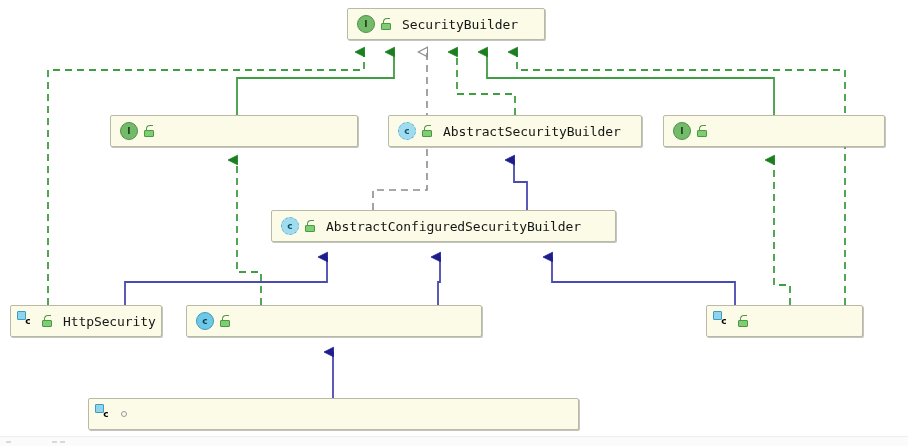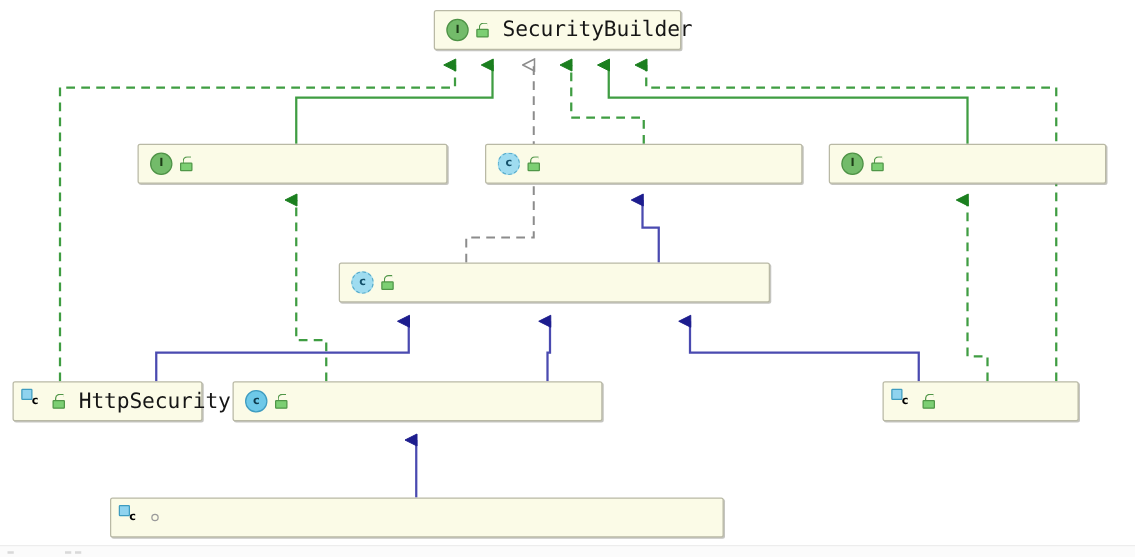--- a/index.html
+++ b/index.html
@@ -35,21 +35,21 @@
     box-shadow: 1px 1px 0 rgba(150,150,140,0.55);
     display: flex;
     align-items: center;
     height: 32px;
     padding: 0 12px 0 9px;
     white-space: nowrap;
     z-index: 5;
   }
   .node .label {
     font-family: "DejaVu Sans Mono", "Liberation Mono", monospace;
-    font-size: 17px;
+    font-size: 13px;
     color: #161616;
     letter-spacing: -0.1px;
     margin-left: 10px;
   }
   
   .kind {
     position: relative;
     width: 16px;
     height: 16px;
     flex: 0 0 16px;
@@ -204,30 +204,32 @@
   </div>
 
   <div class="node" style="left:110px; top:115px; width:248px;">
     <span class="kind interface">I</span>
     <span class="vis lock"></span>
   </div>
 
   <div class="node" style="left:388px; top:115px; width:254px;">
     <span class="kind abstract">c</span>
     <span class="vis lock"></span>
+    <span class="label">AbstractSecurityBuilder</span>
   </div>
 
   <div class="node" style="left:663px; top:115px; width:222px;">
     <span class="kind interface">I</span>
     <span class="vis lock"></span>
   </div>
 
   <div class="node" style="left:271px; top:210px; width:345px;">
     <span class="kind abstract">c</span>
     <span class="vis lock"></span>
+    <span class="label">AbstractConfiguredSecurityBuilder</span>
   </div>
 
   <div class="node" style="left:10px; top:305px; width:152px;">
     <span class="kind cls-corner">c</span>
     <span class="vis lock"></span>
     <span class="label">HttpSecurity</span>
   </div>
 
   <div class="node" style="left:186px; top:305px; width:296px;">
     <span class="kind cls">c</span>

